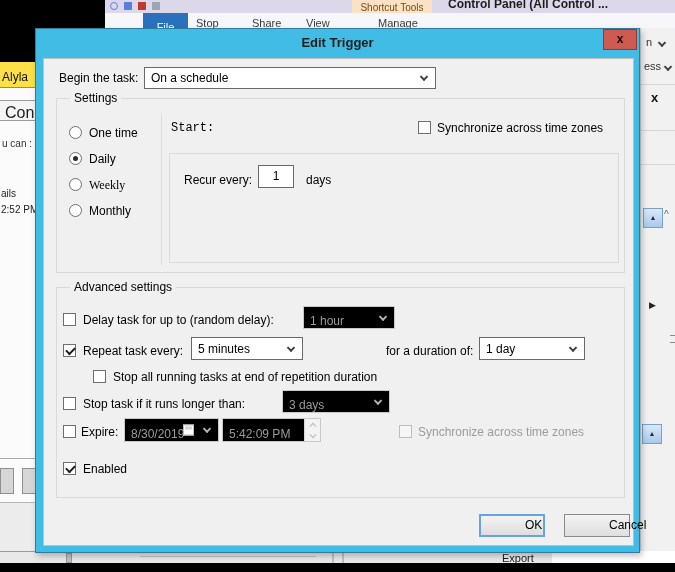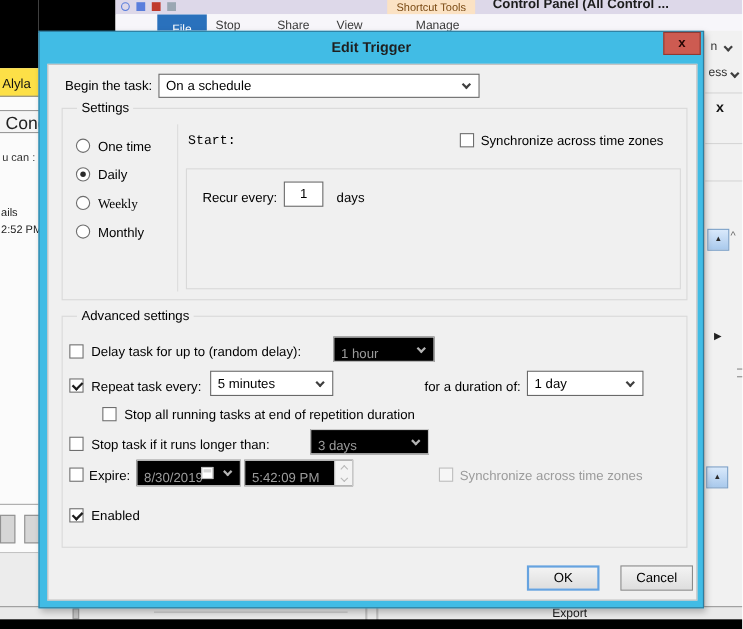--- a/index.html
+++ b/index.html
@@ -73,21 +73,21 @@
   .cb.checked::after { content:""; position:absolute; left:2px; top:2px; width:7px; height:4px;
     border-left:2px solid #1c1c1c; border-bottom:2px solid #1c1c1c; transform:rotate(-45deg); }
   .cb.dis { border-color:#bdbdbd; background:#f6f6f6; }
   .radio { position:absolute; width:13px; height:13px; border-radius:50%; background:#fff; border:1px solid #6e6e6e; }
   .radio.sel::after { content:""; position:absolute; left:3px; top:3px; width:5px; height:5px;
     border-radius:50%; background:#2b2b2b; }
 
   .input { position:absolute; background:#fff; border:1px solid #696969; font-size:12px;
     text-align:center; line-height:21px; color:#000; }
   .btn { position:absolute; background:linear-gradient(#f3f3f3,#dedede); border:1px solid #8a8a8a;
-    font-size:12px; color:#000; text-align:center; line-height:20px; cursor:default; }
+    font-size:12px; color:#000; line-height:20px; cursor:default;padding-left:44px; }
   .btn.focus { border:2px solid #66a3e0; line-height:18px; }
 </style>
 </head>
 <body>
 
 <div class="screen">
 
   <div class="abs black" style="left:0;top:0;width:105px;height:30px;"></div>
   <div class="abs qat-strip" style="left:105px;top:0;width:570px;height:13px;">
     <span class="qat-icon" style="left:5px;top:2px;border:1px solid #5a7edc;border-radius:50%;"></span>
@@ -142,21 +142,21 @@
     <span class="stub-txt" style="left:2px;top:138px;color:#333;">u can :</span>
     <span class="stub-txt" style="left:1px;top:188px;color:#222;">ails</span>
     <span class="stub-txt" style="left:1px;top:204px;color:#222;">2:52 PM</span>
     <div class="sep-h" style="left:0;top:458px;width:35px;background:#a8a8a8;"></div>
     <div class="abs" style="left:0;top:468px;width:14px;height:26px;background:#d6d6d6;border:1px solid #909090;"></div>
     <div class="abs" style="left:22px;top:468px;width:16px;height:26px;background:#d6d6d6;border:1px solid #909090;"></div>
     <div class="sep-h" style="left:0;top:502px;width:35px;background:#b5b5b5;"></div>
     <div class="abs" style="left:0;top:503px;width:35px;height:48px;background:#ececec;"></div>
   </div>
 
-  <div class="abs bottom-bar" style="left:0;top:551px;width:675px;height:12px;">
+  <div class="abs bottom-bar" style="left:0;top:551px;width:552px;height:12px;">
     <div class="abs" style="left:66px;top:1px;width:6px;height:10px;background:#c2c2c2;border:1px solid #999;"></div>
     <div class="sep-h" style="left:140px;top:4px;width:176px;background:#c0c0c0;"></div>
     <div class="abs" style="left:332px;top:0;width:2px;height:12px;background:#c0c0c0;"></div>
     <div class="abs" style="left:342px;top:0;width:2px;height:12px;background:#c0c0c0;"></div>
     <span class="stub-txt" style="left:502px;top:0;font-size:11px;color:#1a1a1a;">Export</span>
   </div>
   <div class="abs black" style="left:0;top:563px;width:675px;height:9px;"></div>
 
   <div class="dialog" style="left:35px;top:28px;width:605px;height:525px;">
     <div class="dlg-title">Edit Trigger</div>

